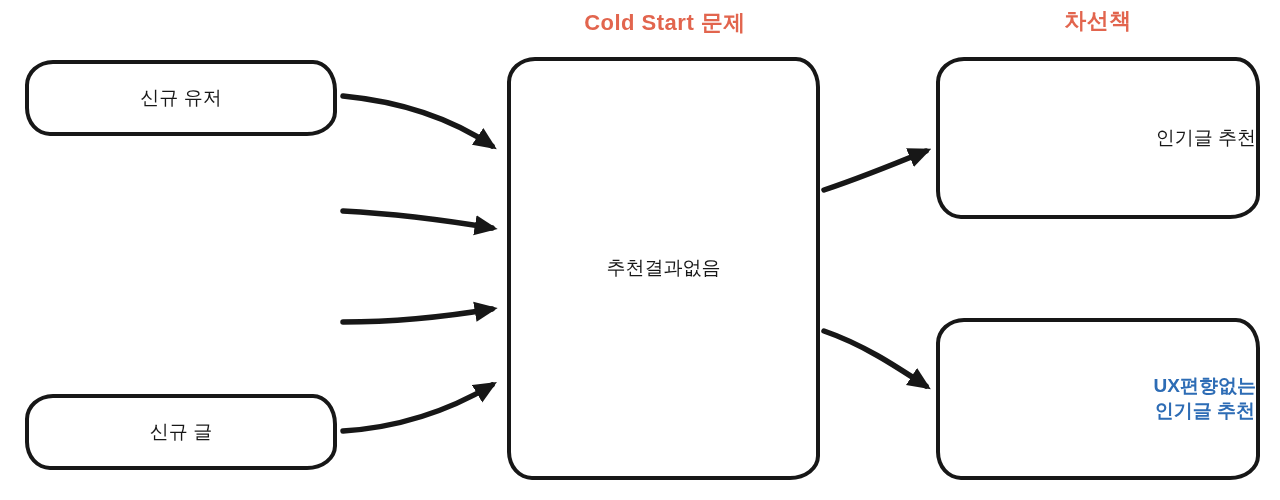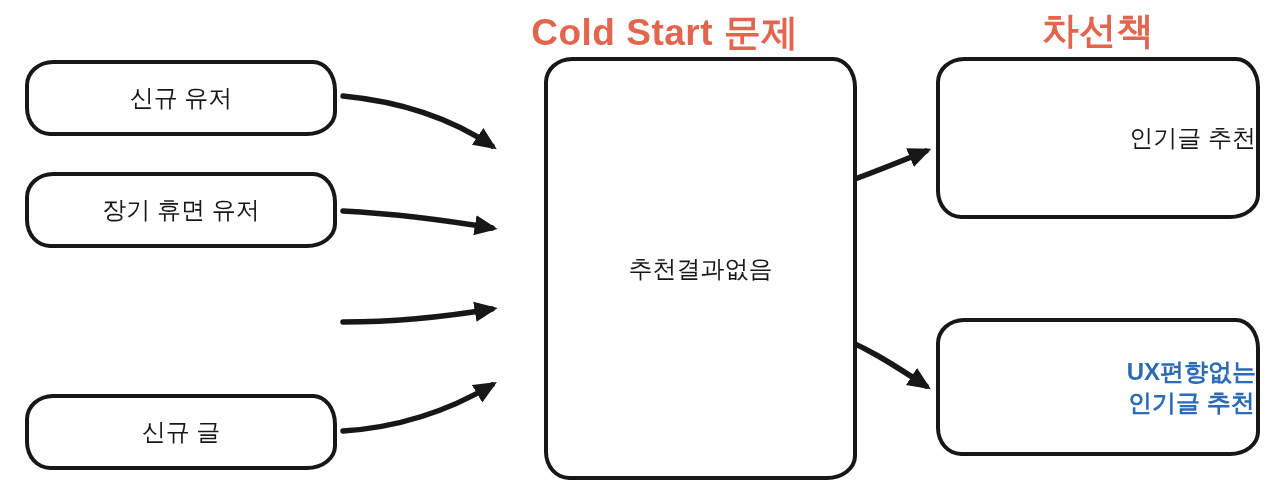--- a/index.html
+++ b/index.html
@@ -9,44 +9,44 @@
     background: #ffffff;
     font-family: "Liberation Sans", "DejaVu Sans", sans-serif;
     color: #171717;
     overflow: hidden;
   }
   .canvas { position: relative; width: 1280px; height: 500px; background: #fff; }
   .arrows { position: absolute; left: 0; top: 0; width: 1280px; height: 500px; pointer-events: none; }
   .title {
     position: absolute;
     font-weight: bold;
-    font-size: 37px;
+    font-size: 22px;
     text-align: center;
     color: var(--title-color, #e2654e);
     letter-spacing: 0.5px;
   }
   .title-center { left: 490px; top: 8px; width: 350px; }
   .title-right  { left: 936px; top: 6px; width: 324px; text-align: center; }
   .box {
     position: absolute;
     box-sizing: border-box;
     border: 4.5px solid var(--stroke-color, #171717);
     border-radius: 28px 24px 30px 25px / 25px 30px 24px 28px;
     background: #ffffff;
     display: flex;
     align-items: center;
     justify-content: center;
-    font-size: 24px;
+    font-size: 19px;
     text-align: center;
   }
   .input-box  { left: 25px;  width: 312px; height: 76px; }
-  .center-box { left: 507px; top: 57px; width: 313px; height: 423px; margin-left: 37px; }
+  .center-box { left: 507px; top: 57px; width: 313px; height: 423px; }
   .output-box { left: 936px; width: 324px; justify-content: flex-end; }
   .output-1   { top: 57px;  height: 162px; }
-  .output-2   { top: 318px; height: 138px; }
+  .output-2   { top: 318px; height: 162px; }
   .label { white-space: pre-line; line-height: 1.3; }
   .blue  { color: var(--blue-color, #2d6cb5); font-weight: bold; }
 </style>
 </head>
 <body>
 
 <div class="canvas">
 
   <svg class="arrows" viewBox="0 0 1280 500" xmlns="http://www.w3.org/2000/svg">
     <defs>
@@ -63,23 +63,20 @@
       <path d="M 824 331 C 862 344, 894 365, 926 386" marker-end="url(#ah)"></path>
     </g>
   </svg>
 
   <div class="title title-center">Cold Start 문제</div>
   <div class="title title-right">차선책</div>
 
   <div class="box input-box" style="top:60px">
     <span class="label">신규 유저</span>
   </div>
-  <div class="box input-box" style="top:172px">
-    <span class="label">장기 휴면 유저</span>
-  </div>
   <div class="box input-box" style="top:394px">
     <span class="label">신규 글</span>
   </div>
 
   <div class="box center-box">
     <span class="label">추천결과없음</span>
   </div>
 
   <div class="box output-box output-1">
     <span class="label">인기글 추천</span>

